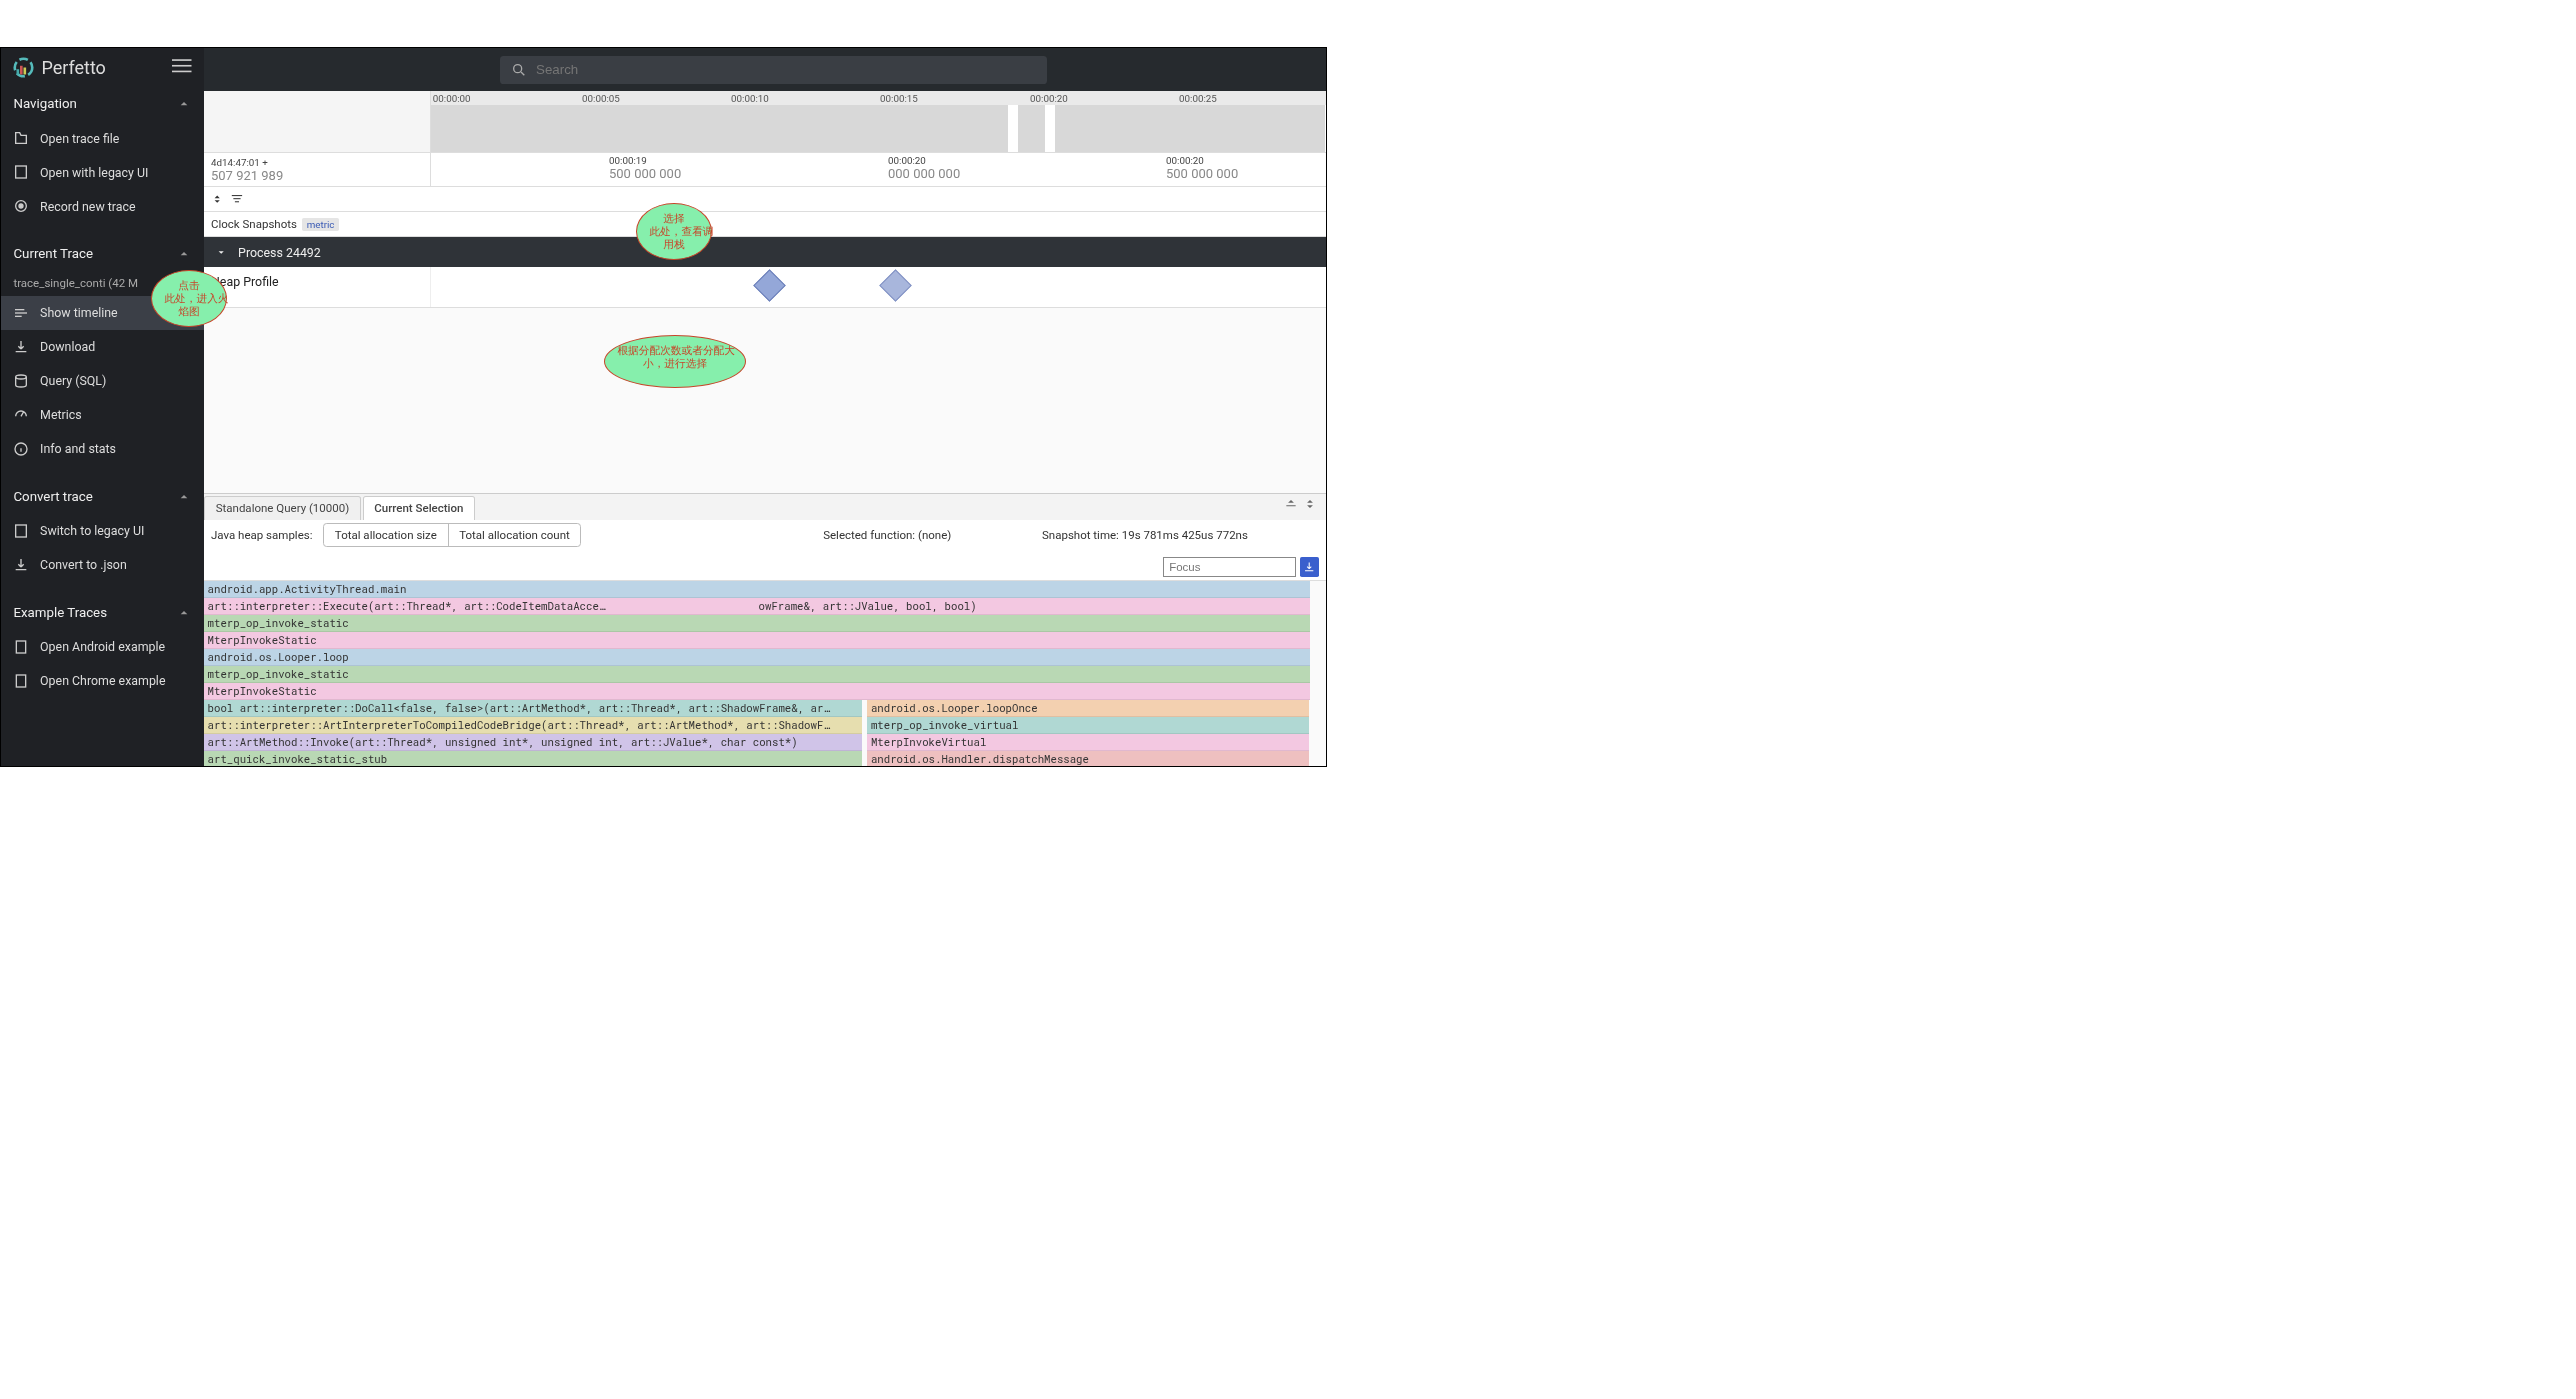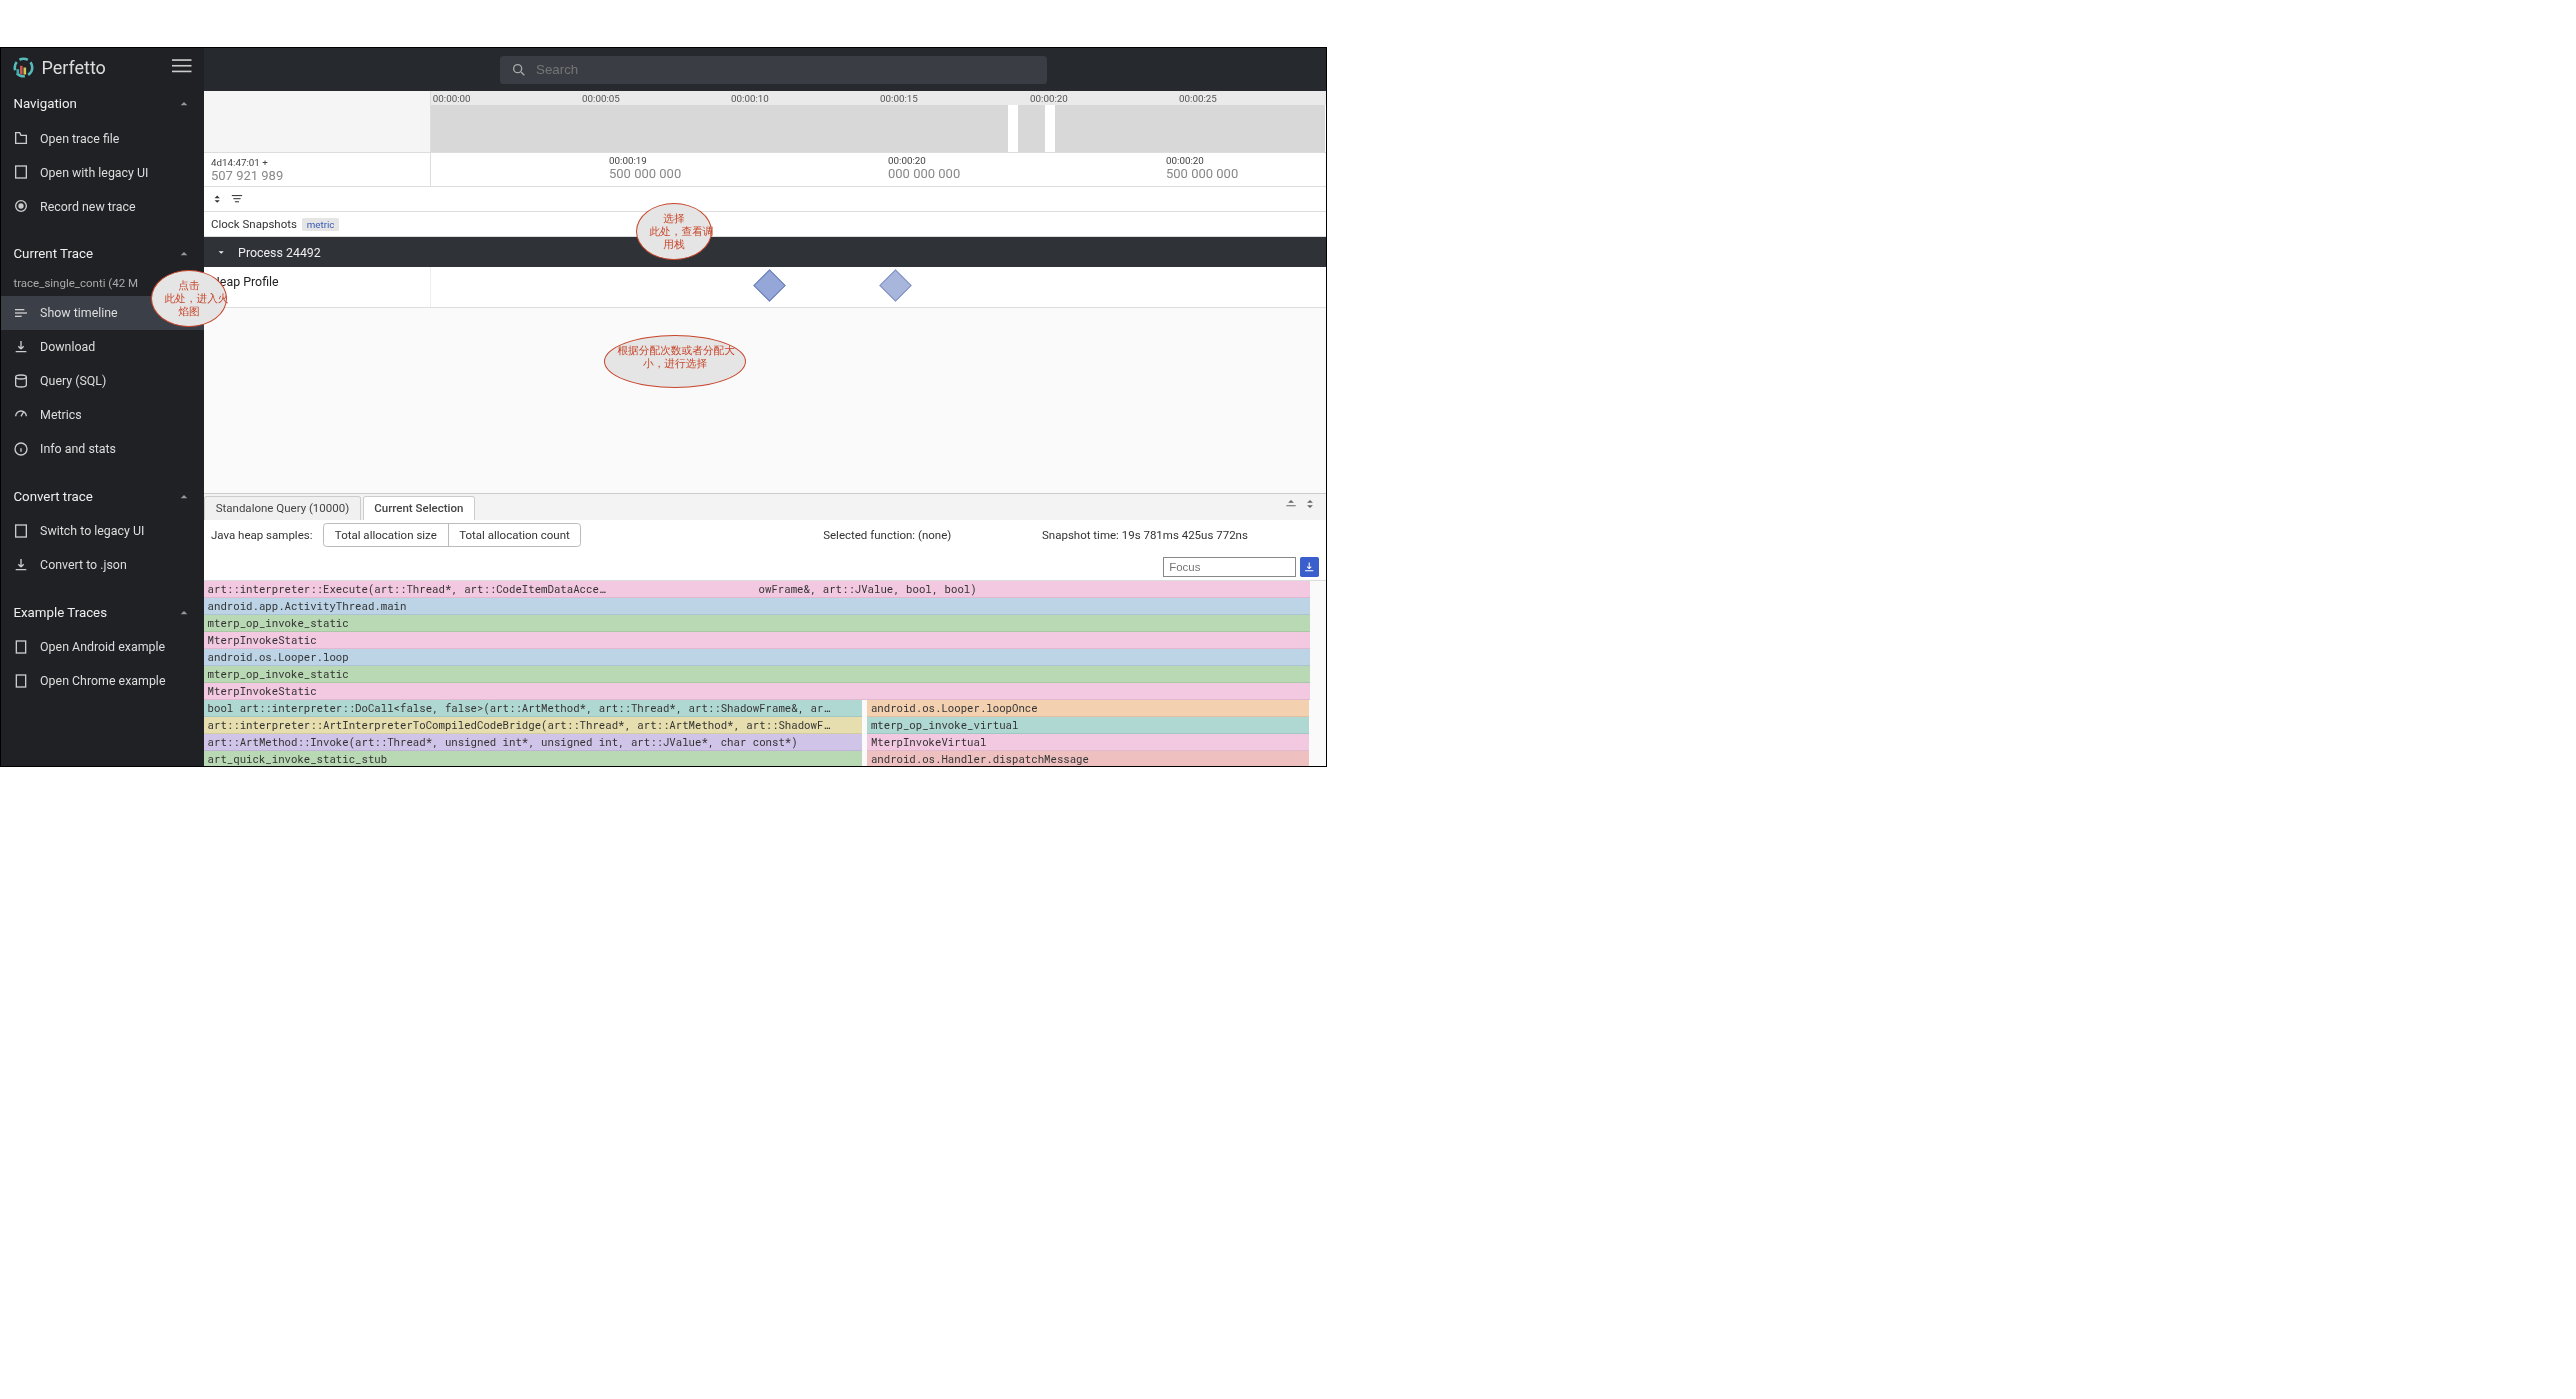--- a/index.html
+++ b/index.html
@@ -74,21 +74,21 @@
 
 .flame { overflow: hidden; flex: 1; display: flex; flex-direction: column; }
 .flame-body { display: flex; flex: 1; position: relative; }
 .fcol { display: flex; flex-direction: column; }
 .fcol.left { width: 658px; }
 .fcol.right { width: 442px; margin-left: 5.3px; }
 .frow { height: 17px; font-family: "Roboto Mono", Menlo, Consolas, monospace; font-size: 10.7px; padding: 0.9px 3.6px; white-space: nowrap; overflow: hidden; text-overflow: ellipsis; border-bottom: 0.9px solid rgba(0,0,0,0.08); }
 .full { width: 1106px; }
 
 
-.bubble { position: absolute; background: #e5e5e5; border: 1.8px solid #c7452a; border-radius: 50%; padding: 9px 12.4px; font-size: 10.7px; color: #c7452a; text-align: center; line-height: 1.2; z-index: 50; pointer-events: none; }
+.bubble { position: absolute; background: #86efac; border: 1.8px solid #c7452a; border-radius: 50%; padding: 9px 12.4px; font-size: 10.7px; color: #c7452a; text-align: center; line-height: 1.2; z-index: 50; pointer-events: none; }
 
 
 .c-pink { background:#f3c8e1; } .c-blue { background:#bcd4e6; } .c-green{ background:#b9d8b4; } .c-yel{ background:#e6deaf; } .c-pur{ background:#d0c4e8; } .c-red{ background:#eec0c0; } .c-ora{ background:#f3d0b0; } .c-teal{ background:#b0d8d3; }
 </style>
 </head>
 <body>
 
 <div class="app">
 
   <div class="sidebar">
@@ -333,25 +333,25 @@
             <svg width="12.4" height="12.4" viewBox="0 0 24 24" fill="#fff">
               <path d="M12 3v12m0 0l-4-4m4 4l4-4M4 19h16" stroke="#fff" stroke-width="2" fill="none"></path>
             </svg>
           </div>
       </div>
     </div>
 
     <div class="flame">
       <div id="flame-full">
           <div style="position: relative;">
+            <div class="frow c-blue full">android.app.ActivityThread.main</div>
+          </div>
+          <div style="position: relative;">
             <div class="frow c-pink full">art::interpreter::Execute(art::Thread*, art::CodeItemDataAcce…</div>
             <div class="frow c-pink" style="position: absolute; left: 551px; top: 0px; width: 555px;">owFrame&amp;, art::JValue, bool, bool)</div>
-          </div>
-          <div style="position: relative;">
-            <div class="frow c-blue full">android.app.ActivityThread.main</div>
           </div>
           <div style="position: relative;">
             <div class="frow c-green full">mterp_op_invoke_static</div>
           </div>
           <div style="position: relative;">
             <div class="frow c-pink full">MterpInvokeStatic</div>
           </div>
           <div style="position: relative;">
             <div class="frow c-blue full">android.os.Looper.loop</div>
           </div>

